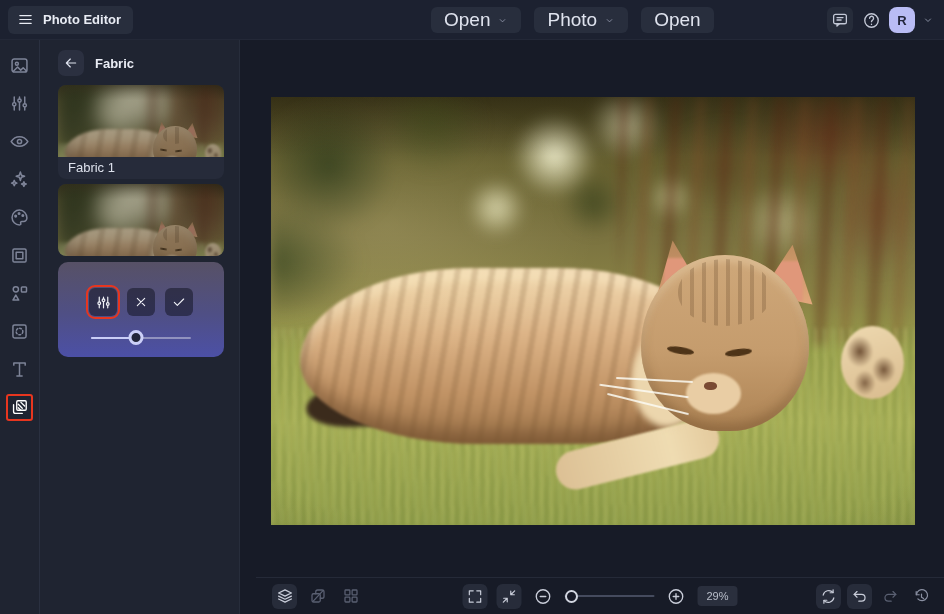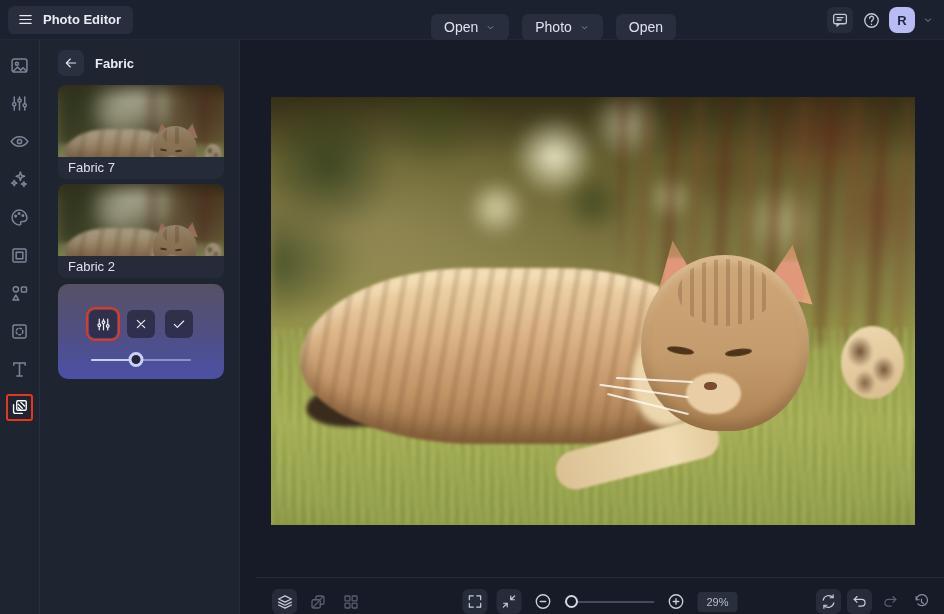--- a/index.html
+++ b/index.html
@@ -7,21 +7,21 @@
     font-family:"Liberation Sans", sans-serif; -webkit-font-smoothing:antialiased; }
   svg { stroke:currentColor; fill:none; stroke-width:1.7; stroke-linecap:round; stroke-linejoin:round; display:block; }
 
   
   .topbar { position:relative; height:40px; background:#1c2130; border-bottom:1px solid #232837;
     display:flex; align-items:center; color:#e6e9f2; }
   .brand { display:flex; align-items:center; gap:9px; background:#282e3d; border-radius:6px;
     height:28px; padding:0 12px 0 9px; margin-left:8px; font-size:13px; font-weight:700; color:#e9ecf4; cursor:default;text-align:right;}
   .tb-center { position:absolute; left:431px; top:7px; display:flex; gap:13px; }
   .tb-btn { display:flex; align-items:center; gap:7px; background:#282e3d; color:#dfe3ee;
-    border:none; border-radius:6px; height:26px; padding:0 13px; font-size:14px; font-family:inherit; cursor:pointer;margin-top:7px; }
+    border:none; border-radius:6px; height:26px; padding:0 13px; font-size:19px; font-family:inherit; cursor:pointer; }
   .tb-right { position:absolute; right:8px; top:7px; display:flex; align-items:center; gap:5px; }
   .icon-btn { width:26px; height:26px; border:none; background:transparent; color:#c3c8d6;
     display:flex; align-items:center; justify-content:center; border-radius:6px; cursor:pointer; }
   .icon-btn.boxed { background:#262c3a; }
   .avatar { width:26px; height:26px; border-radius:8px; background:#b9bcf4; color:#23263b;
     font-size:13px; font-weight:700; display:flex; align-items:center; justify-content:center; cursor:pointer; border:none; font-family:inherit;}
   .chev { color:#9aa0b4; }
 
   
   .main { display:flex; height:574px; }
@@ -53,21 +53,21 @@
   .pslider .fill  { position:absolute; left:0; top:6.5px; height:2px; background:#c9cdf6; border-radius:2px; }
   .pslider .knob  { position:absolute; top:0; width:15px; height:15px; border-radius:50%;
     border:3px solid #ccd0f8; background:#23263a; transform:translateX(-50%); }
 
   
   .workspace { position:relative; flex:1; background:#171b27; }
   .canvas-photo { position:absolute; left:31px; top:57px; width:644px; height:428px; cursor:crosshair; }
 
   
   .statusbar { position:absolute; left:16px; right:0; bottom:0; height:37px; border-top:1px solid #252a38;
-    display:flex; align-items:flex-end; color:#c9cdd9; }
+    display:flex; align-items:center; color:#c9cdd9; }
   .sb-left { display:flex; align-items:center; gap:8px; margin-left:16px; }
   .sb-center { position:absolute; left:50%; transform:translateX(-50%); display:flex; align-items:center; gap:9px; }
   .sb-right { position:absolute; right:10px; display:flex; align-items:center; gap:6px; }
   .sb-btn { width:25px; height:25px; border:none; border-radius:6px; background:transparent; color:#c9cdd9;
     display:flex; align-items:center; justify-content:center; cursor:pointer; }
   .sb-btn.boxed { background:#272c3a; }
   .sb-btn.dim { color:#5a6072; }
   .sb-btn.mid { color:#8a90a2; }
   .zoomslider { position:relative; width:90px; height:14px; cursor:pointer; }
   .zoomslider .track { position:absolute; left:0; right:0; top:6px; height:2px; background:#454b5e; border-radius:2px; }
@@ -339,21 +339,21 @@
   <div class="cat-ear r"></div>
   <div class="cat-head"></div>
   <div class="cat-eye l"></div>
   <div class="cat-eye r"></div>
   <div class="cat-muzzle"></div>
 
   <div class="cat-paw"></div>
   <div class="ph-vignette"></div>
           </div>
         </div>
-      <div class="card-label">Fabric 7</div>
+      <div class="card-label">Fabric 1</div>
     </div>
 
     <div class="card">
       <div class="thumb">
           <div class="photo">
   <div class="ph-bg"></div>
   <div class="ph-bokeh"></div>
   <div class="ph-trunks"></div>
   <div class="ph-grassglow"></div>
   <div class="cat-tail"></div>
@@ -365,21 +365,20 @@
   <div class="cat-ear r"></div>
   <div class="cat-head"></div>
   <div class="cat-eye l"></div>
   <div class="cat-eye r"></div>
   <div class="cat-muzzle"></div>
 
   <div class="cat-paw"></div>
   <div class="ph-vignette"></div>
           </div>
         </div>
-      <div class="card-label">Fabric 2</div>
     </div>
 
     <div class="editbox">
       <div class="editbox-row">
         <button class="pbtn flagged">
           <span>
             <svg width="17" height="17" viewBox="0 0 24 24">
                 <path d="M6 4.5v6.3M6 14.9v4.6M12 4.5v2.1M12 10.7v8.8M18 4.5v7.5M18 16.3v3.2"></path>
                 <circle cx="6" cy="12.9" r="1.9"></circle>
                 <circle cx="12" cy="8.7" r="1.9"></circle>

